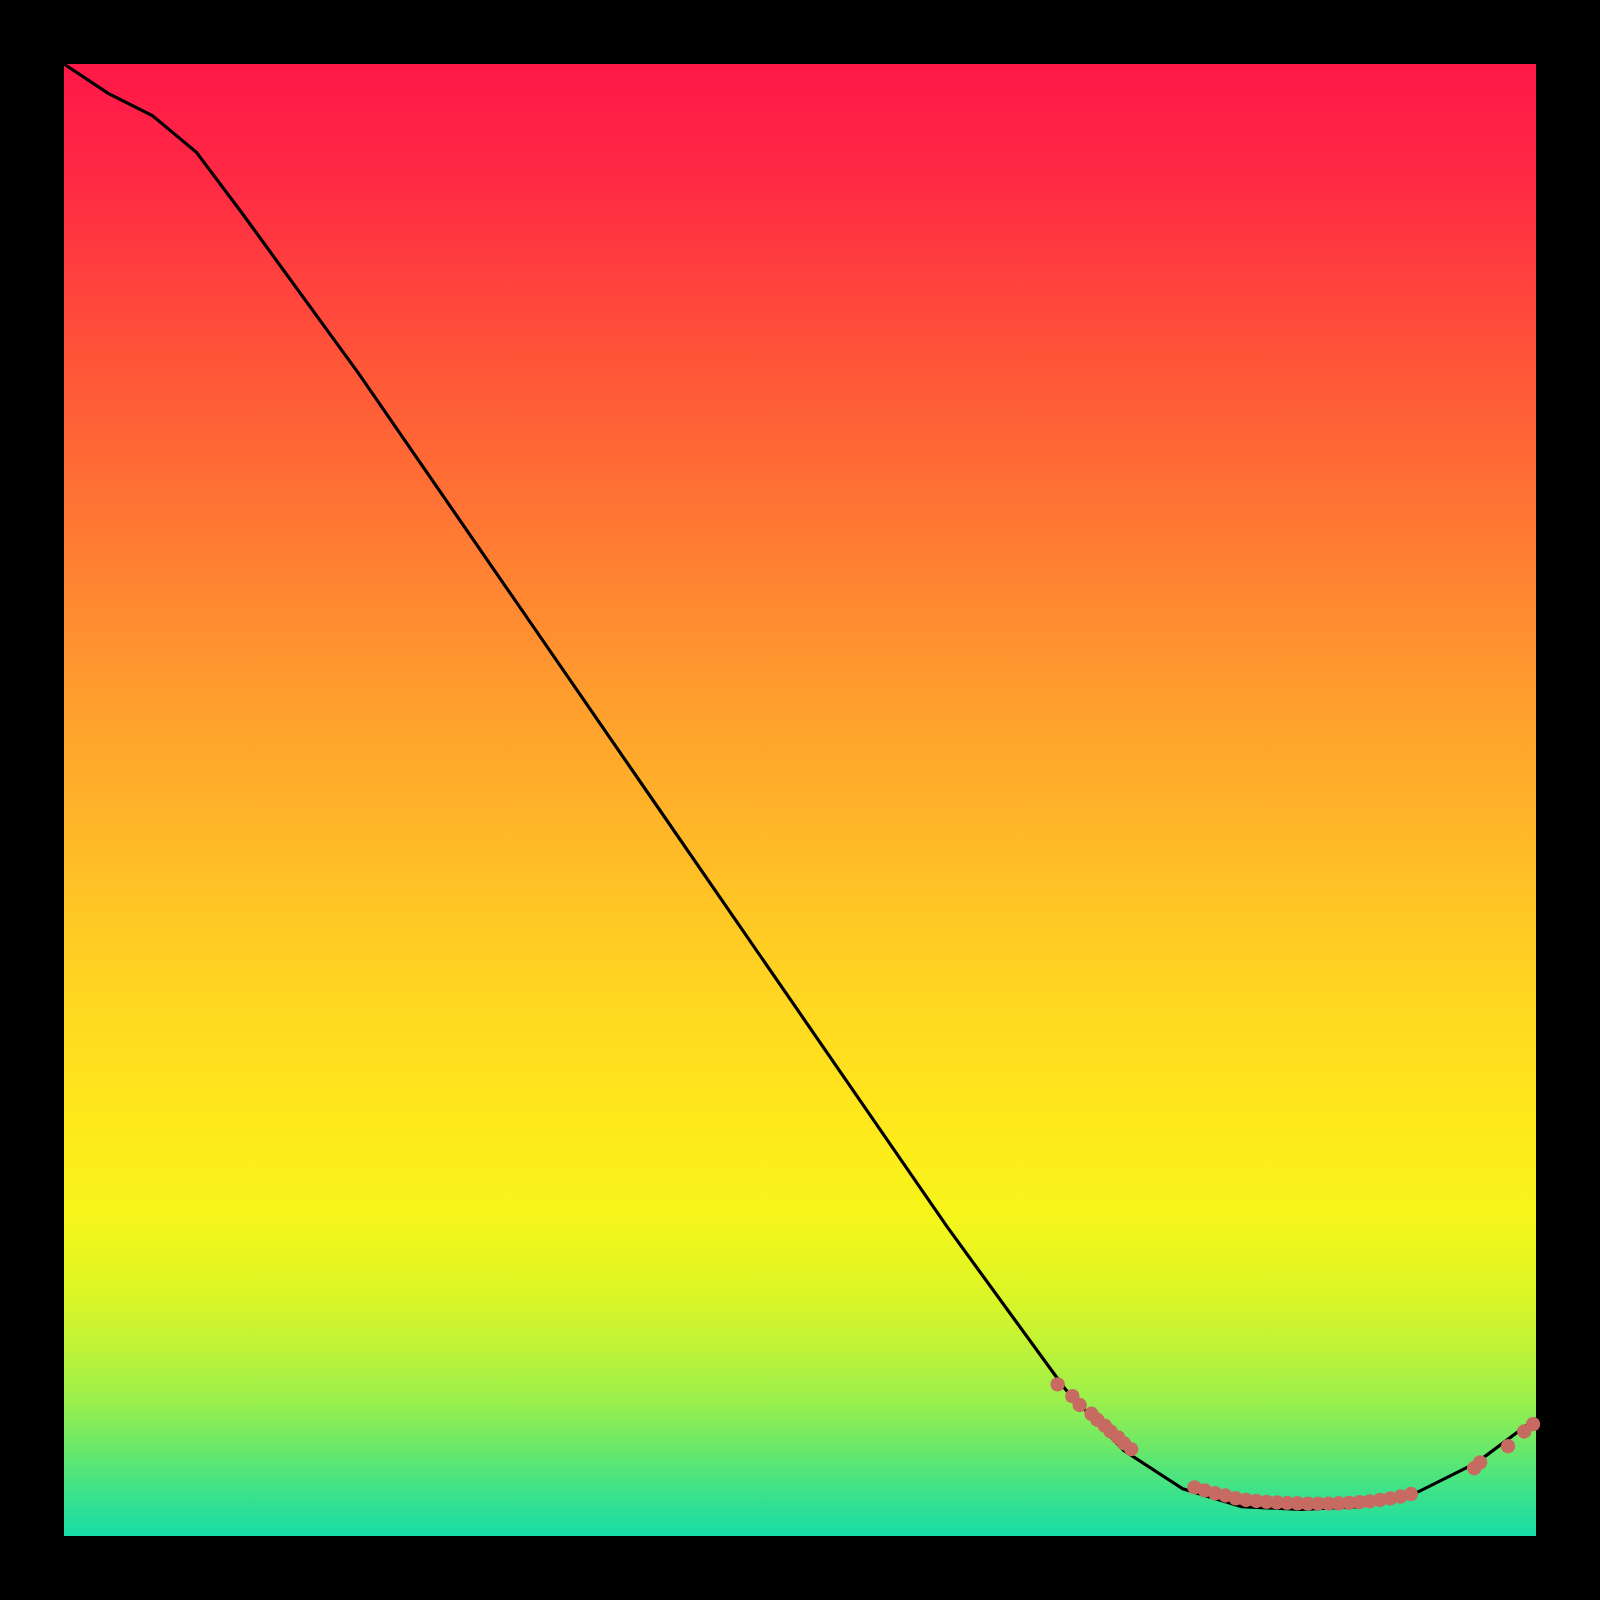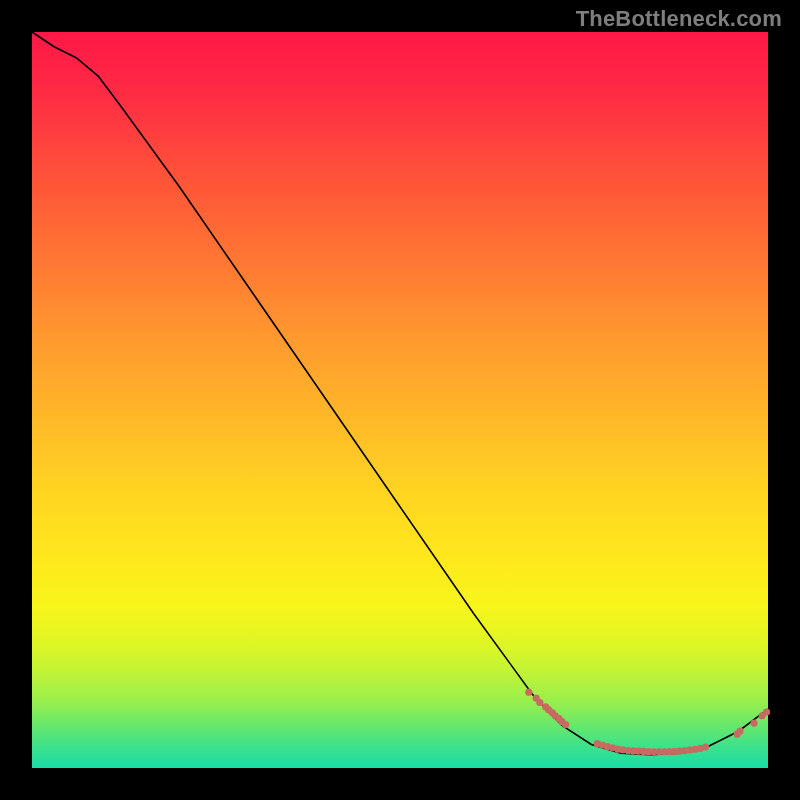--- a/index.html
+++ b/index.html
@@ -75,21 +75,20 @@
     font-size: 10px;
     font-weight: 700;
     fill: #c76b62;
     letter-spacing: 0.6px;
   }
 </style>
 </head>
 <body>
 
 <div class="frame">
-  <div class="watermark">TheBottleneck.com</div>
 
   <div class="plot-wrap">
     <svg class="overlay" viewBox="0 0 736 736">
       <path id="curve-path" class="curve" d="M0.00 0.00 L22.08 14.72 L44.16 25.76 L66.24 44.16 L88.32 73.60 L147.20 154.56 L220.80 261.28 L294.40 368.00 L368.00 474.72 L441.60 581.44 L500.48 662.40 L529.92 693.31 L559.36 712.45 L588.80 721.28 L618.24 722.75 L647.68 721.28 L677.12 713.92 L706.56 699.20 L736.00 677.12"></path>
       <g id="points-g">
           <circle class="pt" cx="496.80" cy="660.19" r="3.6"></circle>
           <circle class="pt" cx="504.16" cy="666.08" r="3.6"></circle>
           <circle class="pt" cx="507.84" cy="670.50" r="3.6"></circle>
           <circle class="pt" cx="513.73" cy="674.91" r="3.6"></circle>
           <circle class="pt" cx="516.67" cy="677.86" r="3.6"></circle>

